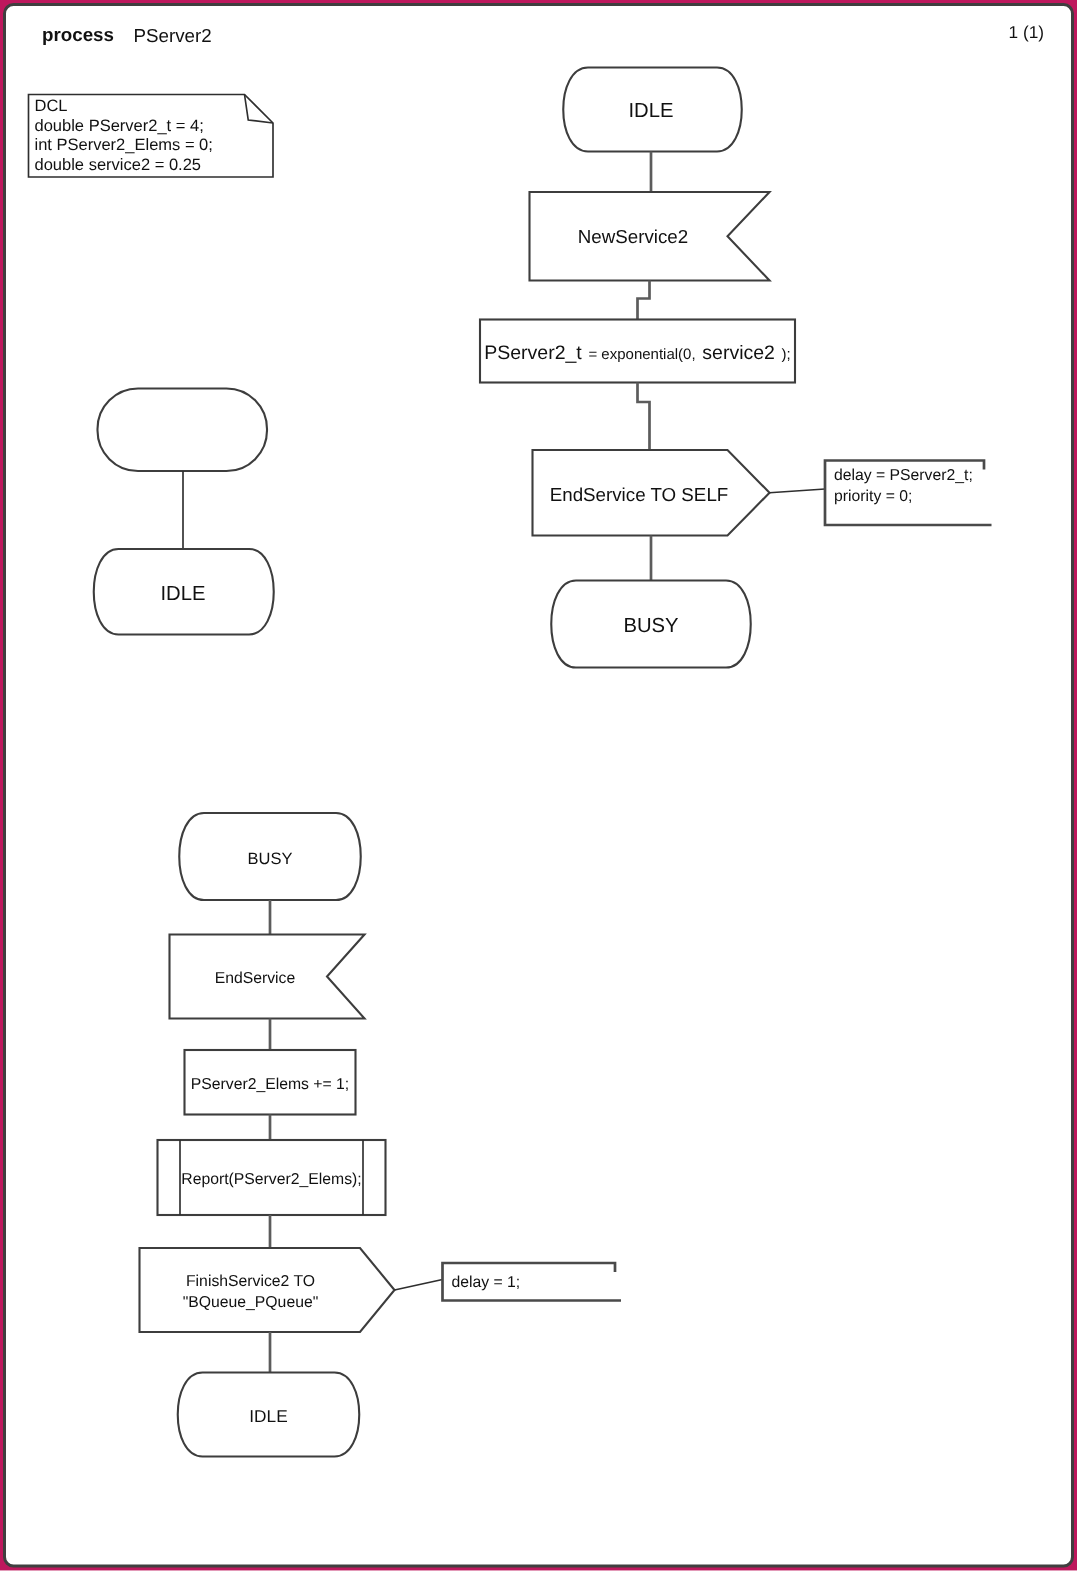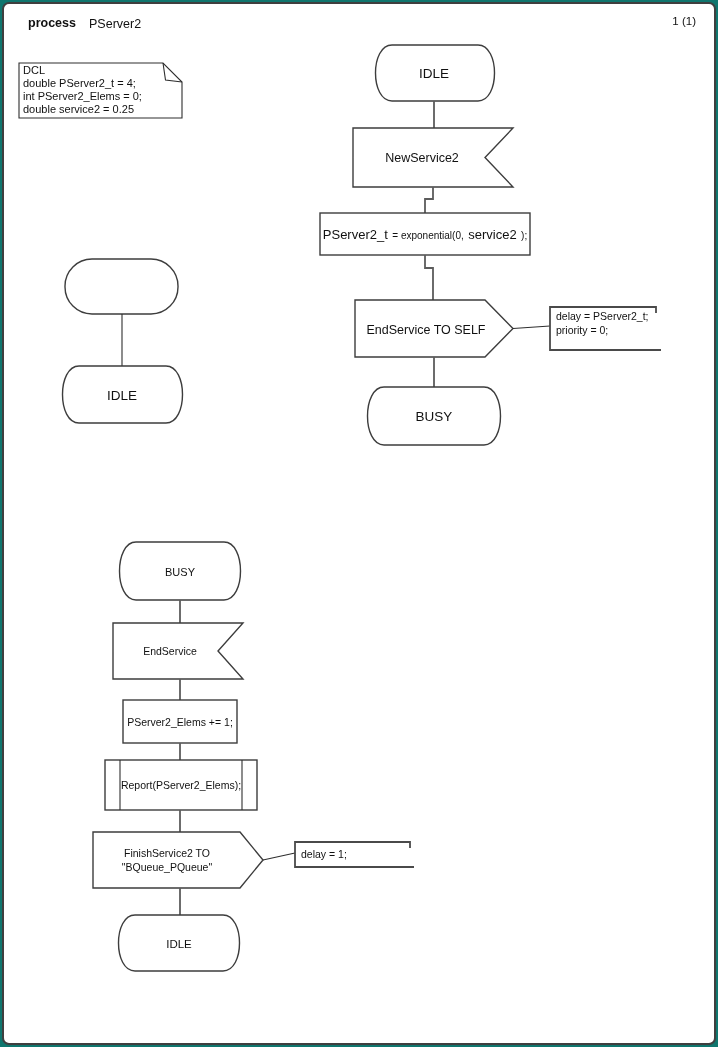--- a/index.html
+++ b/index.html
@@ -1,17 +1,17 @@
 <!DOCTYPE html>
 <html><head>
 <meta charset="utf-8">
 <style>
   html,body{margin:0;padding:0;background:#fff;}
   body{font-family:"Liberation Sans",sans-serif;}
-  .page{position:relative;width:718px;height:1047px;background:#0f766e;}
+  .page{position:relative;width:718px;height:1047px;background:#be185d;}
   svg{display:block;}
   text{fill:#111;}
   .shape{fill:#fff;stroke:#3d3d3d;stroke-width:1.4px;}
   .conn{fill:none;stroke:#5c5c5c;stroke-width:1.8px;}
   .conn-thin{fill:none;stroke:#2e2e2e;stroke-width:1.1px;}
   .bracket{fill:none;stroke:#4a4a4a;stroke-width:1.8px;}
   .lbl{font-family:"Liberation Sans",sans-serif;}
 </style>
 </head>
 <body>

